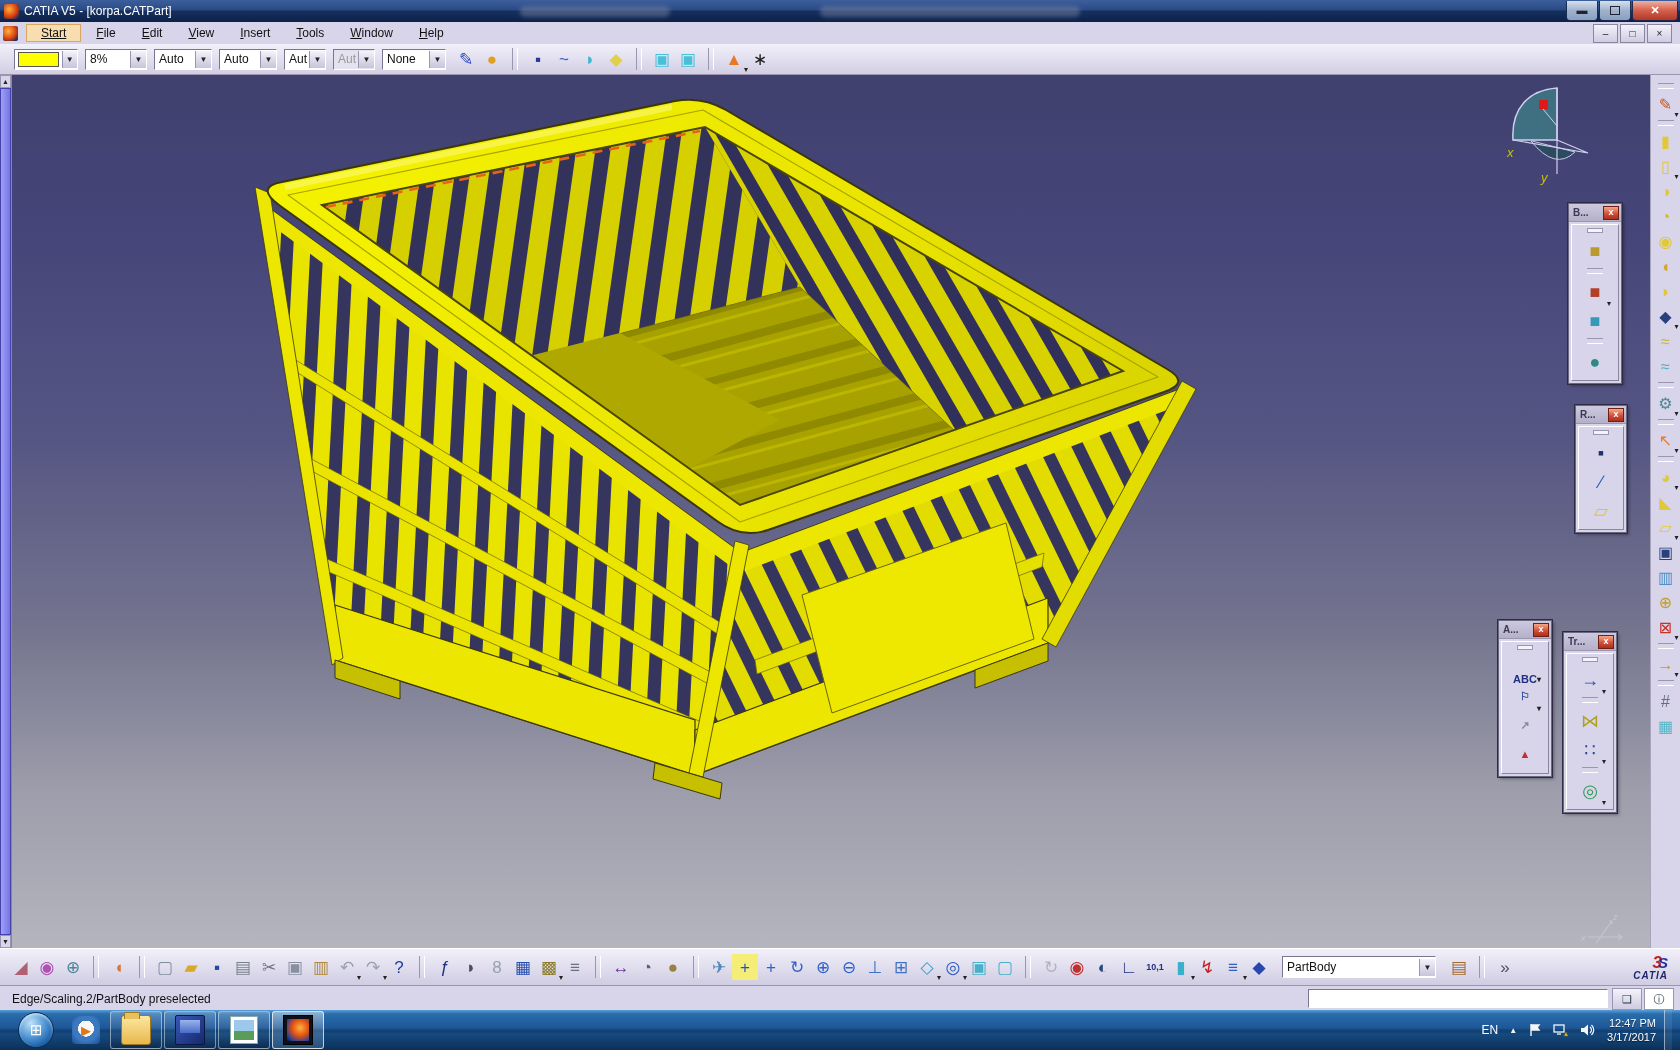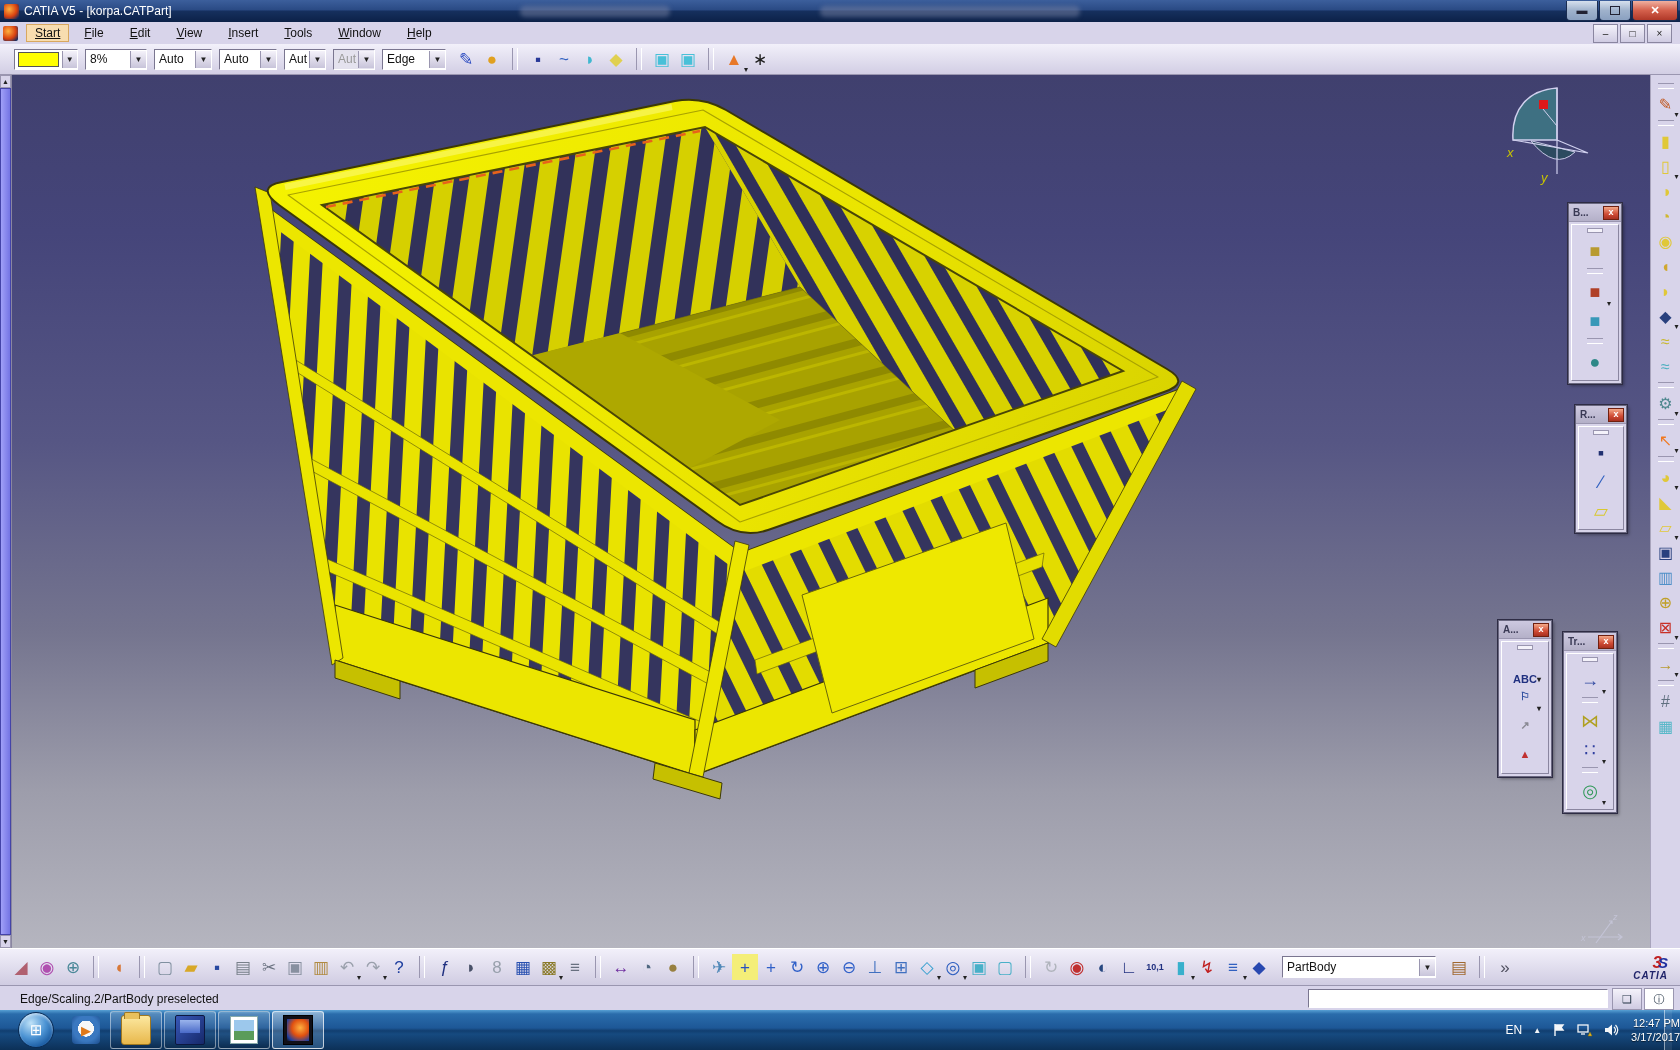--- a/index.html
+++ b/index.html
@@ -18,21 +18,21 @@
     border-radius:0 0 4px 4px;background:linear-gradient(#d6e0ee,#9fb2cc 50%,#8aa0c0);
     color:#223;display:flex;align-items:center;justify-content:center;font-size:11px;line-height:1;}
   .wbtn.close{width:44px;background:linear-gradient(#f0b0a0,#d4604c 50%,#b03828);color:#fff;font-weight:bold;}
   .wbtn .rest{width:8px;height:7px;border:1px solid #223;background:transparent;display:block}
   
   .menubar{position:absolute;top:22px;left:0;width:1680px;height:22px;background:#d8d4ea;
     border-bottom:1px solid #b8b4cc;display:flex;align-items:center;font-size:12px;color:#111;}
   .menubar .mico{width:15px;height:15px;margin:0 8px 0 3px;border-radius:2px;
     background:radial-gradient(circle at 35% 35%,#ffb040,#d84010 55%,#102a60 90%);}
   .mitem{padding:2px 11px;margin-right:4px;}
-  .mitem.active{background:#f8ddb0;border:1px solid #d8a860;padding:1px 8px;text-decoration:underline;}
+  .mitem.active{background:#f8ddb0;border:1px solid #d8a860;padding:1px 14px;text-decoration:underline;}
   .mitem u{text-decoration:underline;}
   .mdibtns{margin-left:auto;display:flex;gap:2px;padding-right:8px;}
   .mdib{width:23px;height:17px;background:linear-gradient(#f4f2fa,#cfcbe2);border:1px solid #8a86a0;
     font-size:10px;display:flex;align-items:center;justify-content:center;color:#222;}
   
   .toptb{position:absolute;top:44px;left:0;width:1680px;height:31px;
     background:linear-gradient(#f2f0fa,#d2cee4);border-bottom:1px solid #9a96b0;
     display:flex;align-items:center;padding-left:14px;box-sizing:border-box;}
   .combo{height:19px;background:#fff;border:1px solid;border-color:#7a7690 #fff #fff #7a7690;
     display:flex;align-items:center;font-size:12px;color:#111;margin-right:7px;position:relative;}
@@ -85,21 +85,21 @@
     display:flex;align-items:center;padding:0 8px;box-sizing:border-box;}
   .botbar .grp{display:flex;align-items:center;}
   .bodycombo{width:152px;height:20px;margin:0 10px;}
   .logo{margin-left:auto;display:flex;flex-direction:column;align-items:flex-end;line-height:1;padding-right:4px;}
   .logo .l3{font-size:17px;font-weight:bold;font-style:italic;color:#c02020;}
   .logo .ls{font-size:15px;font-weight:bold;font-style:italic;color:#2030a0;margin-left:-4px;}
   .logo .ln{font-size:10px;font-weight:bold;font-style:italic;color:#20246a;letter-spacing:1px;}
   
   .statusbar{position:absolute;top:985px;left:0;width:1680px;height:25px;background:#d8d4ea;
     border-top:1px solid #9a96b0;font-size:12px;color:#111;display:flex;align-items:center;}
-  .statmsg{padding-left:20px;}
+  .statmsg{padding-left:12px;}
   .statfield{position:absolute;right:72px;top:3px;width:298px;height:17px;background:#fff;
     border:1px solid;border-color:#7a7690 #fff #fff #7a7690;}
   .statbtn{position:absolute;top:2px;width:28px;height:20px;background:linear-gradient(#f4f2fa,#cfcbe2);
     border:1px solid #9a96b0;display:flex;align-items:center;justify-content:center;font-size:11px;color:#234;}
   .sb1{right:38px;}.sb2{right:6px;background:#fff;}
   
   .taskbar{position:absolute;top:1010px;left:0;width:1680px;height:40px;
     background:linear-gradient(180deg,#57a0d4 0%,#2a6cab 10%,#1d5796 45%,#113e6f 52%,#164a80 60%,#0c3057 100%);
     display:flex;align-items:center;}
   .taskbar::after{content:"";position:absolute;right:8px;top:0;width:7px;height:40px;
@@ -123,21 +123,21 @@
   .ico.file-explorer::before{content:"";position:absolute;top:-4px;left:2px;width:14px;height:6px;
     background:#e8c05c;border:1px solid #a07820;border-bottom:none;border-radius:2px 2px 0 0;}
   .ico.remote-desktop{background:linear-gradient(135deg,#3858b8,#16286a);border:1px solid #0c1840;border-radius:2px;}
   .ico.remote-desktop::after{content:"";position:absolute;left:4px;top:4px;width:20px;height:13px;background:linear-gradient(#9ab4ec,#4a6ac8);}
   .ico.photo-viewer{background:#fff;border:1px solid #8aa;padding:2px;box-sizing:border-box;}
   .ico.photo-viewer::after{content:"";position:absolute;inset:3px;
     background:linear-gradient(#9cc8ec 0 55%,#5a9c5a 55% 100%);}
   .ico.catia-app{background:#101018;border:1px solid #000;}
   .ico.catia-app::after{content:"";position:absolute;inset:3px;
     background:radial-gradient(circle at 60% 40%,#ffb040,#e05010 45%,#2040a0 80%,#101018);}
-  .tray{margin-left:auto;display:flex;align-items:center;gap:11px;color:#fff;font-size:12px;}
+  .tray{margin-left:auto;display:flex;align-items:center;gap:11px;padding-right:24px;color:#fff;font-size:12px;}
   .tray .tico{opacity:.95;}
   .clock{text-align:right;font-size:11px;line-height:14px;text-shadow:0 1px 1px rgba(0,0,0,.6);}
   .chev{font-size:8px;}
 </style>
 </head>
 <body>
 
 <div class="screen">
 
   <div class="titlebar">
@@ -192,21 +192,21 @@
     </div>
     <div class="combo" style="width:40px">
       <span class="val">Aut</span>
         <span class="cbtn">▼</span>
     </div>
     <div class="combo disabled" style="width:40px">
       <span class="val">Aut</span>
         <span class="cbtn">▼</span>
     </div>
     <div class="combo" style="width:62px">
-      <span class="val">Edge</span>
+      <span class="val">None</span>
         <span class="cbtn">▼</span>
     </div>
     <span style="display:flex;align-items:center;">
         <span class="tbi" title="graphic-properties-painter-icon">
           <span class="gl" style="color: rgb(40, 72, 192);">✎</span>
         </span>
         <span class="tbi" title="apply-material-icon">
           <span class="gl" style="color: rgb(224, 160, 32);">●</span>
         </span>
         <span class="vsep"></span>

